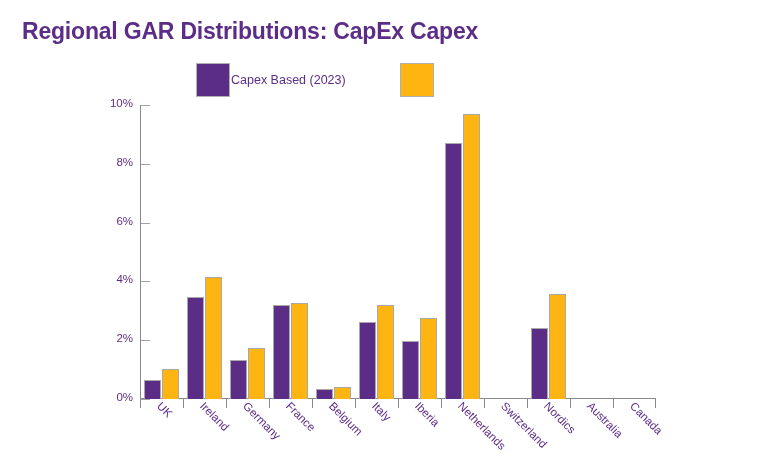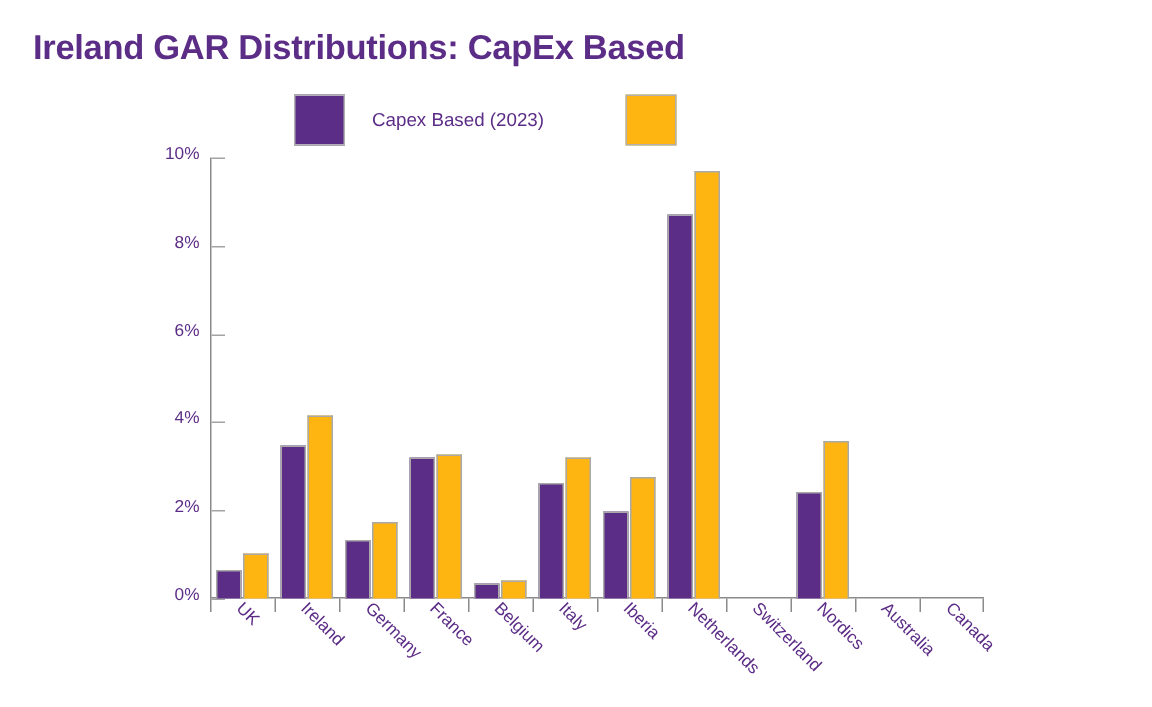--- a/index.html
+++ b/index.html
@@ -34,21 +34,21 @@
     position: absolute;
     left: 196px;
     top: 63px;
     display: flex;
     align-items: center;
     gap: 54px;
   }
   .legend-item {
     display: flex;
     align-items: center;
-    gap: 18px;
+    gap: 1px;
   }
   .legend-swatch {
     width: 34px;
     height: 34px;
     border: 1px solid #b0b0b0;
     box-sizing: border-box;
   }
   .legend-label {
     font-size: 12.5px;
     color: #5C2D87;
@@ -150,21 +150,21 @@
     font-size: 11.5px;
     color: #5C2D87;
     white-space: nowrap;
   }
 </style>
 </head>
 <body>
 
 <div class="page">
 
-  <div class="chart-title">Ireland GAR Distributions: CapEx Based</div>
+  <div class="chart-title">Regional GAR Distributions: CapEx Capex</div>
 
   <div class="legend">
     <div class="legend-item">
       <span class="legend-swatch bar-2023"></span>
       <span class="legend-label">Capex Based (2023)</span>
     </div>
     <div class="legend-item">
       <span class="legend-swatch bar-2024"></span>
     </div>
   </div>

